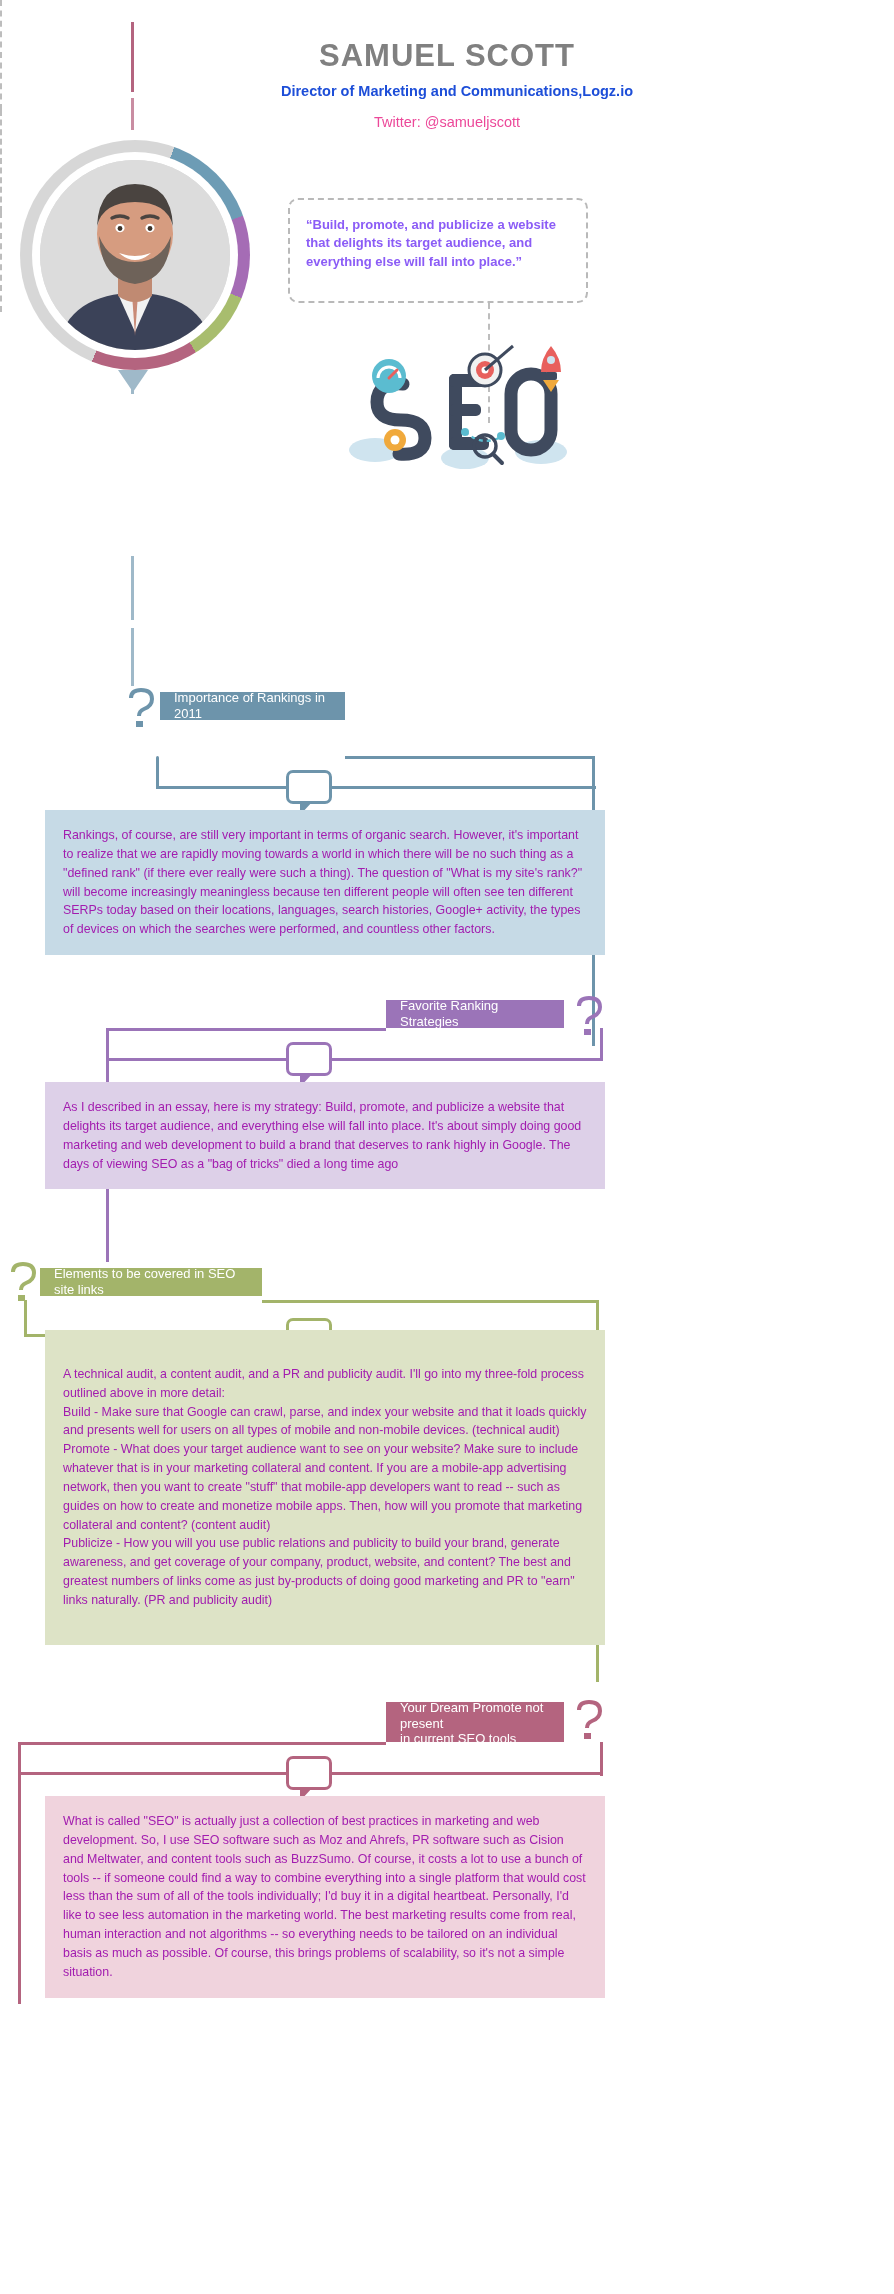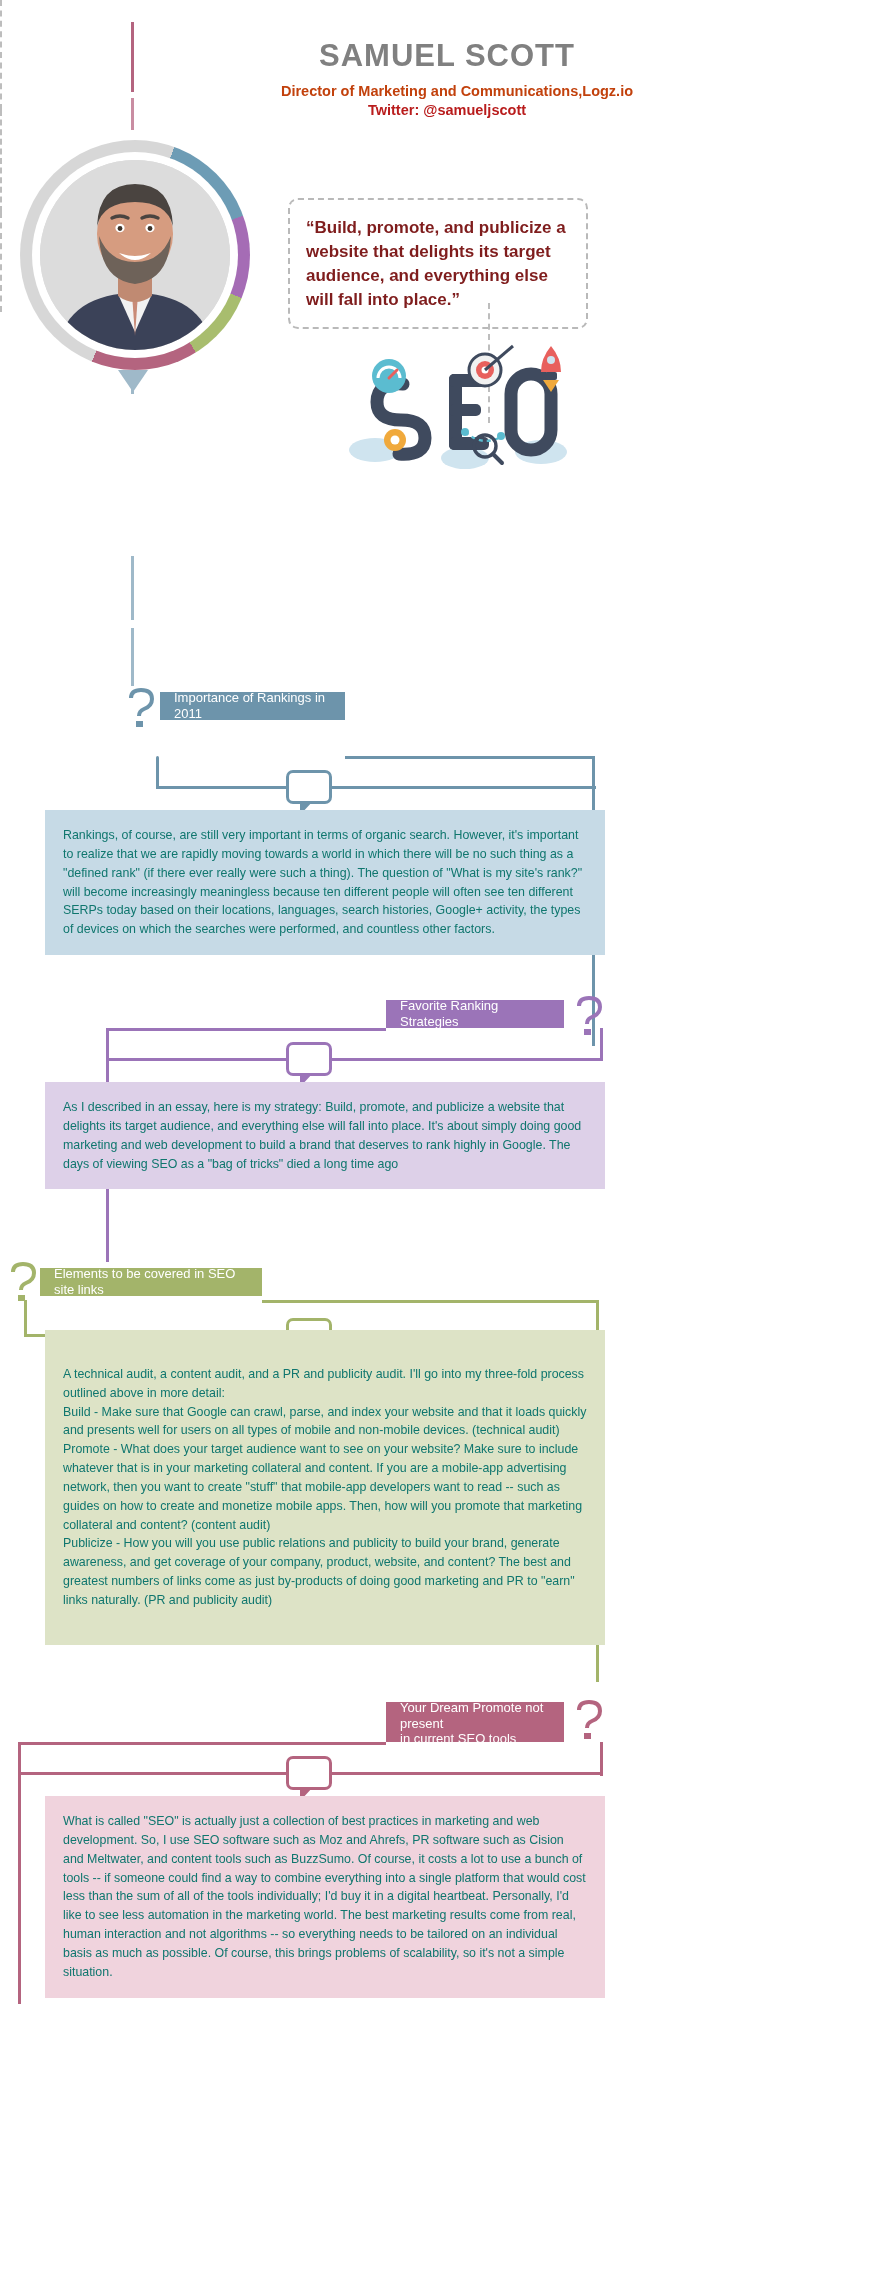--- a/index.html
+++ b/index.html
@@ -34,25 +34,25 @@
   }
 
   
   .header { position: absolute; left: 0; top: 38px; width: 894px; text-align: center; }
   .name {
     font-size: 31px; font-weight: bold; letter-spacing: 1px;
     color: #808080; line-height: 1.15;
   }
   .subtitle {
     margin-top: 7px; font-size: 14.5px; font-weight: bold;
-    color: #c2410c; line-height: 1.45; padding-left: 20px;
+    color: #1d4ed8; line-height: 1.45; padding-left: 20px;
   }
   .handle {
-    margin-top: 0; font-size: 14.5px; font-weight: bold;
-    color: #b91c1c;
+    margin-top: 12px; font-size: 14.5px; font-weight: normal;
+    color: #ec4899;
   }
 
   
   .portrait-wrap { position: absolute; left: 20px; top: 140px; width: 230px; height: 230px; }
   .ring {
     position: absolute; inset: 0; border-radius: 50%;
     background:
       conic-gradient(from 18deg,
         #6d9cb5 0deg 52deg,
         #a濃 0deg 0deg,
@@ -84,21 +84,21 @@
   }
 
   
   .quote-card {
     position: absolute; left: 288px; top: 198px; width: 300px; min-height: 105px;
     border: 2px dashed #b9b9b9; border-radius: 10px;
     background: #fff;
     padding: 16px 16px 14px 16px;
   }
   .quote-text {
-    font-size: 17px; font-weight: bold; color: #7f1d1d; line-height: 1.42;
+    font-size: 13px; font-weight: bold; color: #8b5cf6; line-height: 1.42;
   }
   .quote-dash-down {
     position: absolute; left: 488px; top: 303px; height: 120px;
   }
 
   
   .seo-art { position: absolute; left: 345px; top: 340px; width: 230px; height: 145px; }
   .seo-art svg { display: block; }
 
   
@@ -124,21 +124,21 @@
     border-left: 0 solid transparent;
     border-right: 13px solid transparent;
     border-top: 14px solid;
     border-top-color: inherit;
   }
 
   
   .panel {
     position: absolute; left: 45px; width: 560px;
     padding: 16px 18px 16px 18px;
-    font-size: 12.4px; line-height: 1.52; color: #0f766e;
+    font-size: 12.4px; line-height: 1.52; color: #a21caf;
   }
   .panel p { margin: 0; }
 
   
   .bottom-art {
     position: absolute; left: 337px; top: 2072px; width: 220px; height: 170px;
   }
   .bottom-art svg { display: block; }
 
   .rail-bottom-pink {

